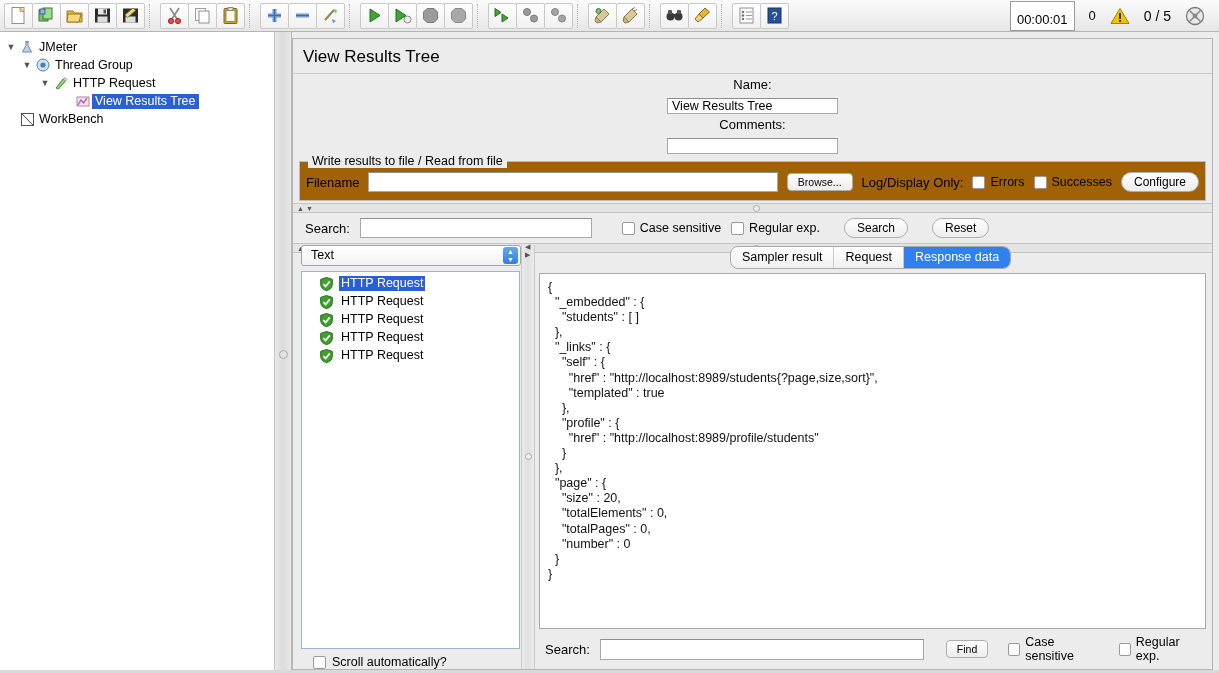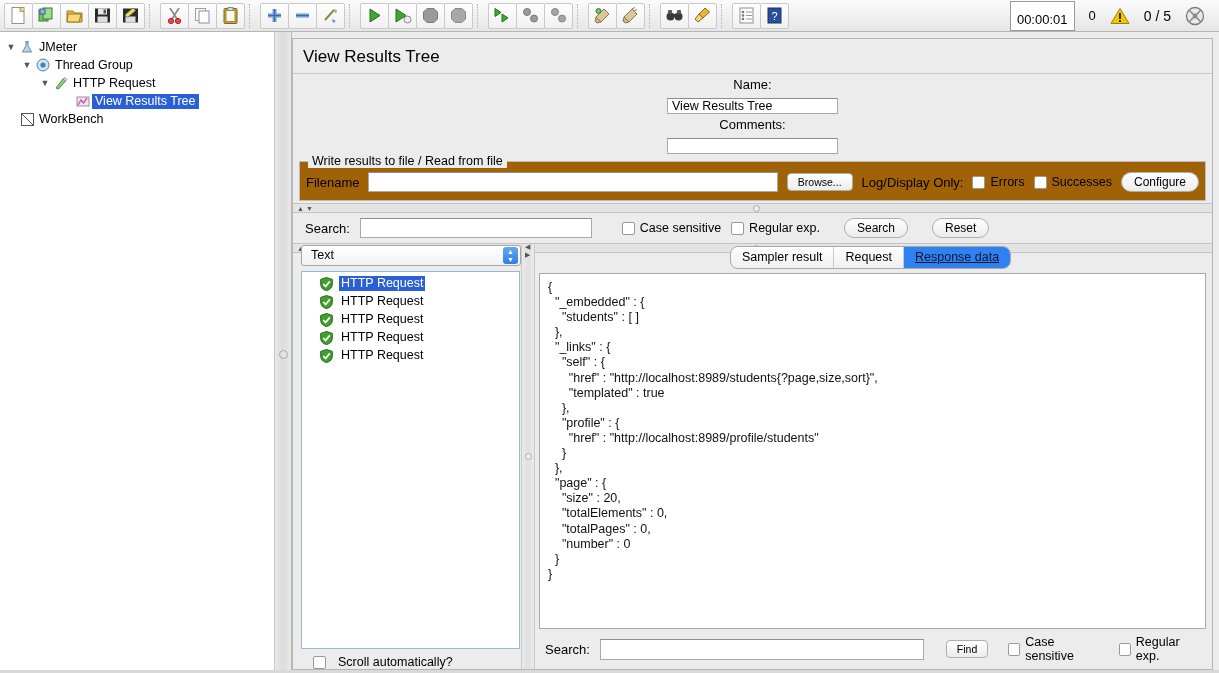--- a/index.html
+++ b/index.html
@@ -176,37 +176,37 @@
   .tabs { display: flex; justify-content: center; padding: 5px 0 3px 0; }
   .tabstrip {
     display: flex; border: 1px solid #a9a9a9; border-radius: 8px; overflow: hidden;
     background: linear-gradient(#ffffff,#f0f0f0);
   }
   .tab {
     padding: 3px 11px 4px 11px; font-size: 12.5px; cursor: pointer;
     border-right: 1px solid #cbcbcb; background: transparent;
   }
   .tab:last-child { border-right: none; }
-  .tab.active { background: #2f81f2; color: #0f172a; text-decoration: underline; }
+  .tab.active { background: #2f81f2; color: #ffffff; }
   .response-box {
     flex: 1; margin: 1px 0 0 4px; background: #fff;
     border: 1px solid #a9a9a9;
     overflow: hidden; position: relative;
   }
   .json-pre {
     margin: 0; padding: 6px 8px; font-size: 12.5px; line-height: 15.1px;
     white-space: pre; font-family: "Liberation Sans", sans-serif; color:#111;
   }
   .bottom-search {
     display: flex; align-items: center; gap: 10px; padding: 6px 6px 6px 6px;
     margin-left: 4px;
   }
   .bottom-search .txtinput { flex: none; width: 324px; height: 21px; }
 
-  .scrollauto { display: flex; align-items: center; gap: 12px; padding: 6px 0 0 12px; }
+  .scrollauto { display: flex; align-items: center; gap: 6px; padding: 6px 0 0 12px; }
   .statusbar {
     position: absolute; left: 0; bottom: 0; width: 1219px; height: 3px; background: #d9d9d9;
   }
   svg { display:block; }
 </style>
 </head>
 <body>
 
 <div id="app">
 

